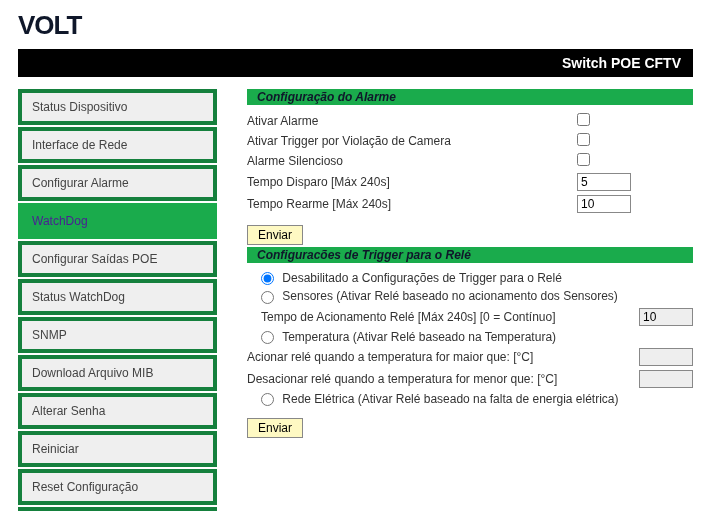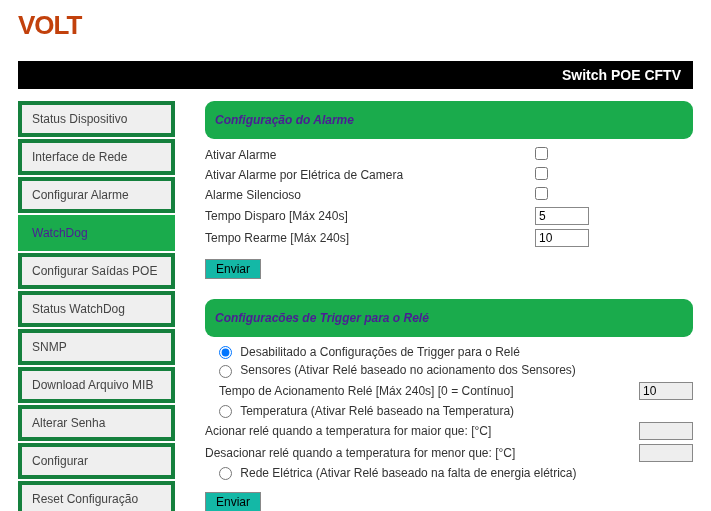--- a/index.html
+++ b/index.html
@@ -1,33 +1,33 @@
 <!DOCTYPE html>
 <html><head>
 <meta charset="utf-8">
 <style>
   * { box-sizing: border-box; margin: 0; padding: 0; }
   body { font-family: Verdana, Arial, sans-serif; font-size: 12px; color: #333; background: #fff; width: 711px; }
   .wrapper { padding: 10px 18px 20px 18px; }
-  .logo { color: #c2410c; font-weight: 900; font-size: 26px; letter-spacing: -1px; margin-bottom: 20px; display: inline-block; }
+  .logo { color: #0f172a; font-weight: 900; font-size: 26px; letter-spacing: -1px; margin-bottom: 8px; display: inline-block; }
   .blackbar { background: #000; color: #fff; text-align: right; padding: 6px 12px; font-size: 14px; font-weight: bold; }
   .layout { display: flex; margin-top: 12px; }
   .sidebar { width: 200px; display: flex; flex-direction: column; gap: 2px; }
   .side-item { background: #efefef; border: 4px solid #15803d; padding: 7px 10px; font-size: 12px; color: #444; cursor: pointer; }
   .side-item.active { background: #1aab4c; color: #4c1d95; border-color: #1aab4c; }
   .main { flex: 1; padding-left: 30px; }
-  .section-title { background: #1aab4c; color: #4c1d95; font-style: italic; font-weight: bold; padding: 12px 10px; margin-bottom: 6px; font-size: 12px; border-radius: 9px;}
+  .section-title { background: #1aab4c; color: #0f172a; font-style: italic; font-weight: bold; padding: 1px 10px; margin-bottom: 6px; font-size: 12px;}
   .row { display: flex; align-items: center; padding: 2px 0; }
   .row .lbl { flex: 0 0 330px; }
   .row .ctrl { flex: 0 0 60px; }
   .row .ctrl input[type=text] { width: 54px; border: 1px solid #888; padding: 1px 3px; font-size: 12px;}
-  .btn { margin-top: 10px; margin-bottom: 20px; padding: 2px 10px; border: 1px solid #888; background: #14b8a6; cursor: pointer; font-size: 12px;}
+  .btn { margin-top: 10px; margin-bottom: 2px; padding: 2px 10px; border: 1px solid #888; background: #fef9c3; cursor: pointer; font-size: 12px;}
   .radio-line { padding: 2px 0 2px 14px; }
   .radio-line input { margin-right: 5px; vertical-align: middle;}
-  .sub-row { display:flex; align-items:center; padding:2px 0;gap:42px;}
+  .sub-row { display:flex; align-items:center; padding:2px 0;}
   .sub-row .sub-lbl { flex: 0 0 392px; padding-left: 14px;}
   .sub-row .sub-ctrl input[type=text]{ width:54px; border:1px solid #888; background:#eee; padding:1px 3px; font-size:12px;}
 </style>
 </head>
 <body>
 
 <div class="wrapper">
   <div class="logo">VOLT</div>
 
   <div class="blackbar">
@@ -38,36 +38,36 @@
     <div class="sidebar">
       <div class="side-item">Status Dispositivo</div>
       <div class="side-item">Interface de Rede</div>
       <div class="side-item">Configurar Alarme</div>
       <div class="side-item active">WatchDog</div>
       <div class="side-item">Configurar Saídas POE</div>
       <div class="side-item">Status WatchDog</div>
       <div class="side-item">SNMP</div>
       <div class="side-item">Download Arquivo MIB</div>
       <div class="side-item">Alterar Senha</div>
-      <div class="side-item">Configurar</div>
+      <div class="side-item">Reiniciar</div>
       <div class="side-item">Reset Configuração</div>
       <div class="side-item">Suporte Técnico</div>
       <div class="side-item">Home Page Volt</div>
     </div>
 
     <div class="main">
 
       <div class="section-title">Configuração do Alarme</div>
 
       <div class="row">
         <div class="lbl">Ativar Alarme</div>
         <div class="ctrl"><input type="checkbox" style=""></div>
       </div>
       <div class="row">
-        <div class="lbl">Ativar Alarme por Elétrica de Camera</div>
+        <div class="lbl">Ativar Trigger por Violação de Camera</div>
         <div class="ctrl"><input type="checkbox" style=""></div>
       </div>
       <div class="row">
         <div class="lbl">Alarme Silencioso</div>
         <div class="ctrl"><input type="checkbox" style=""></div>
       </div>
       <div class="row">
         <div class="lbl">Tempo Disparo [Máx 240s]</div>
         <div class="ctrl"><input type="text" value="5" style=""></div>
       </div>

